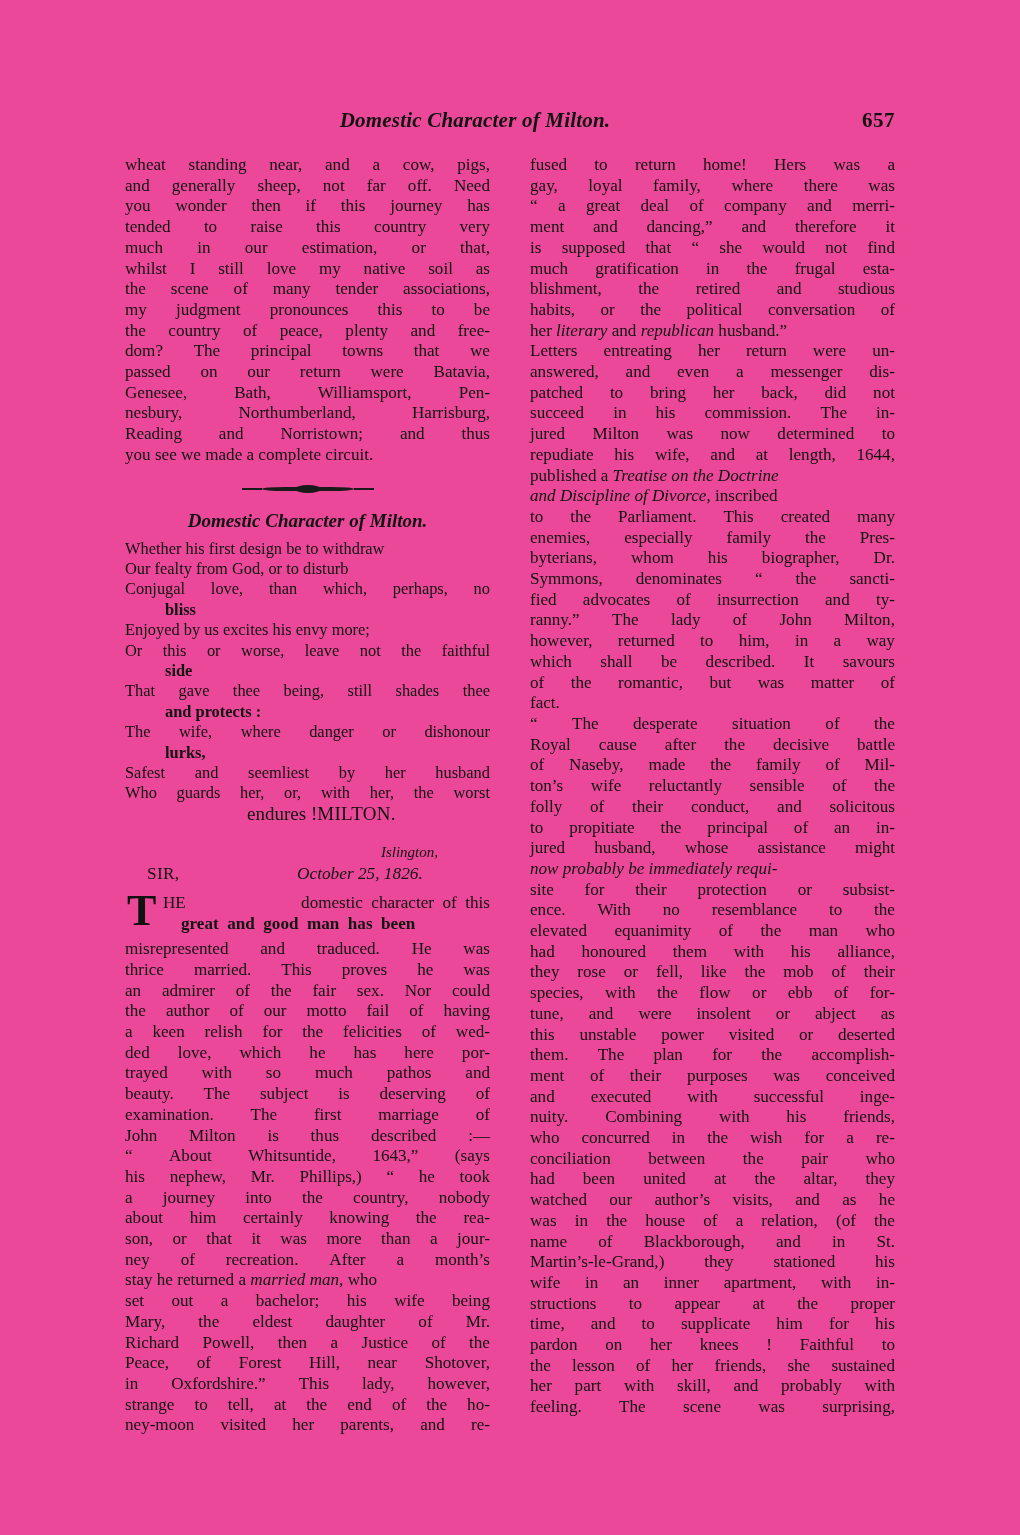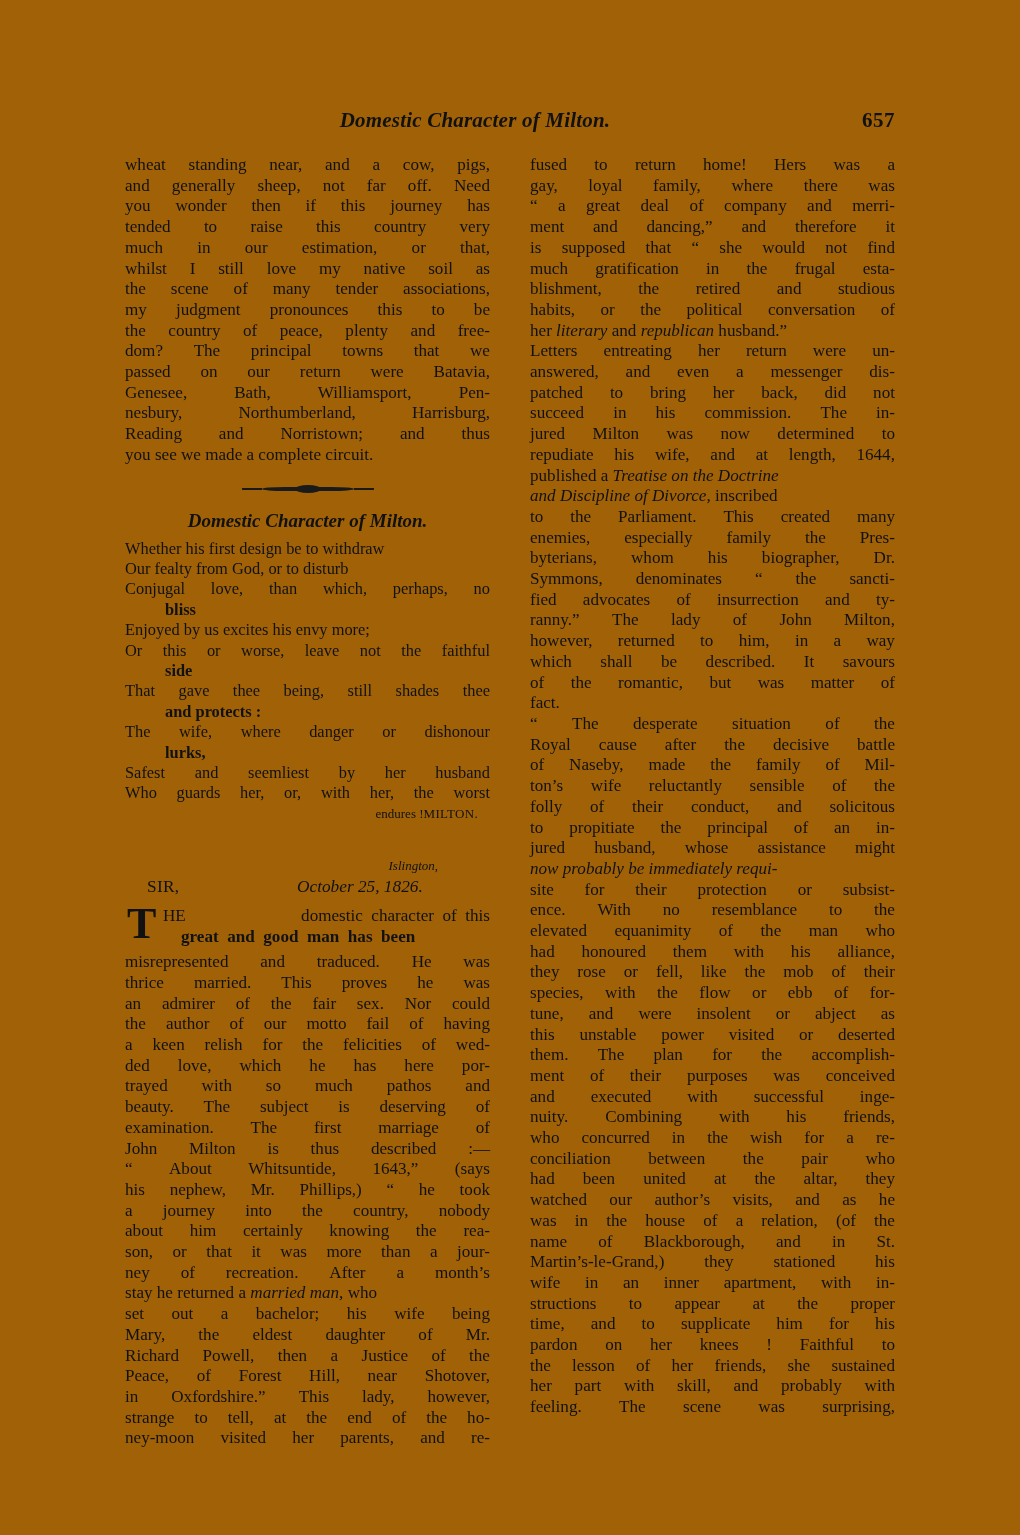--- a/index.html
+++ b/index.html
@@ -14,21 +14,21 @@
     font-family: "Liberation Serif", "DejaVu Serif", serif;
     color: #111111;
     overflow: hidden;
   }
 
   .page {
     position: absolute;
     left: 0; top: 0;
     width: 1020px;
     height: 1535px;
-    background: #a16207;
+    background: #ec4899;
   }
 
   
   .running-head {
     position: absolute;
     left: 125px;
     top: 108px;
     width: 770px;
     height: 32px;
   }
@@ -148,32 +148,32 @@
     justify-content: space-between;
     white-space: normal;
   }
   .verse .vline.j > span { white-space: pre; }
   .verse .vline.runon {
     padding-left: 40px;
     font-weight: bold;
   }
   .verse .attrib-row {
     display: flex;
-    justify-content: flex-end;
-    font-size: 13px;
+    justify-content: center;
+    font-size: 19px;
     line-height: 20.4px;
     padding-left: 40px;
     padding-right: 12px;
   }
 
   
   .dateline {
-    margin-top: 31px;
+    margin-top: 18px;
     font-style: italic;
-    font-size: 13px;
+    font-size: 15px;
     line-height: 21px;
     text-align: right;
     padding-right: 52px;
   }
   .salutation-row {
     display: flex;
     justify-content: flex-start;
     font-size: 17.3px;
     line-height: 21px;
     margin-bottom: 9px;

